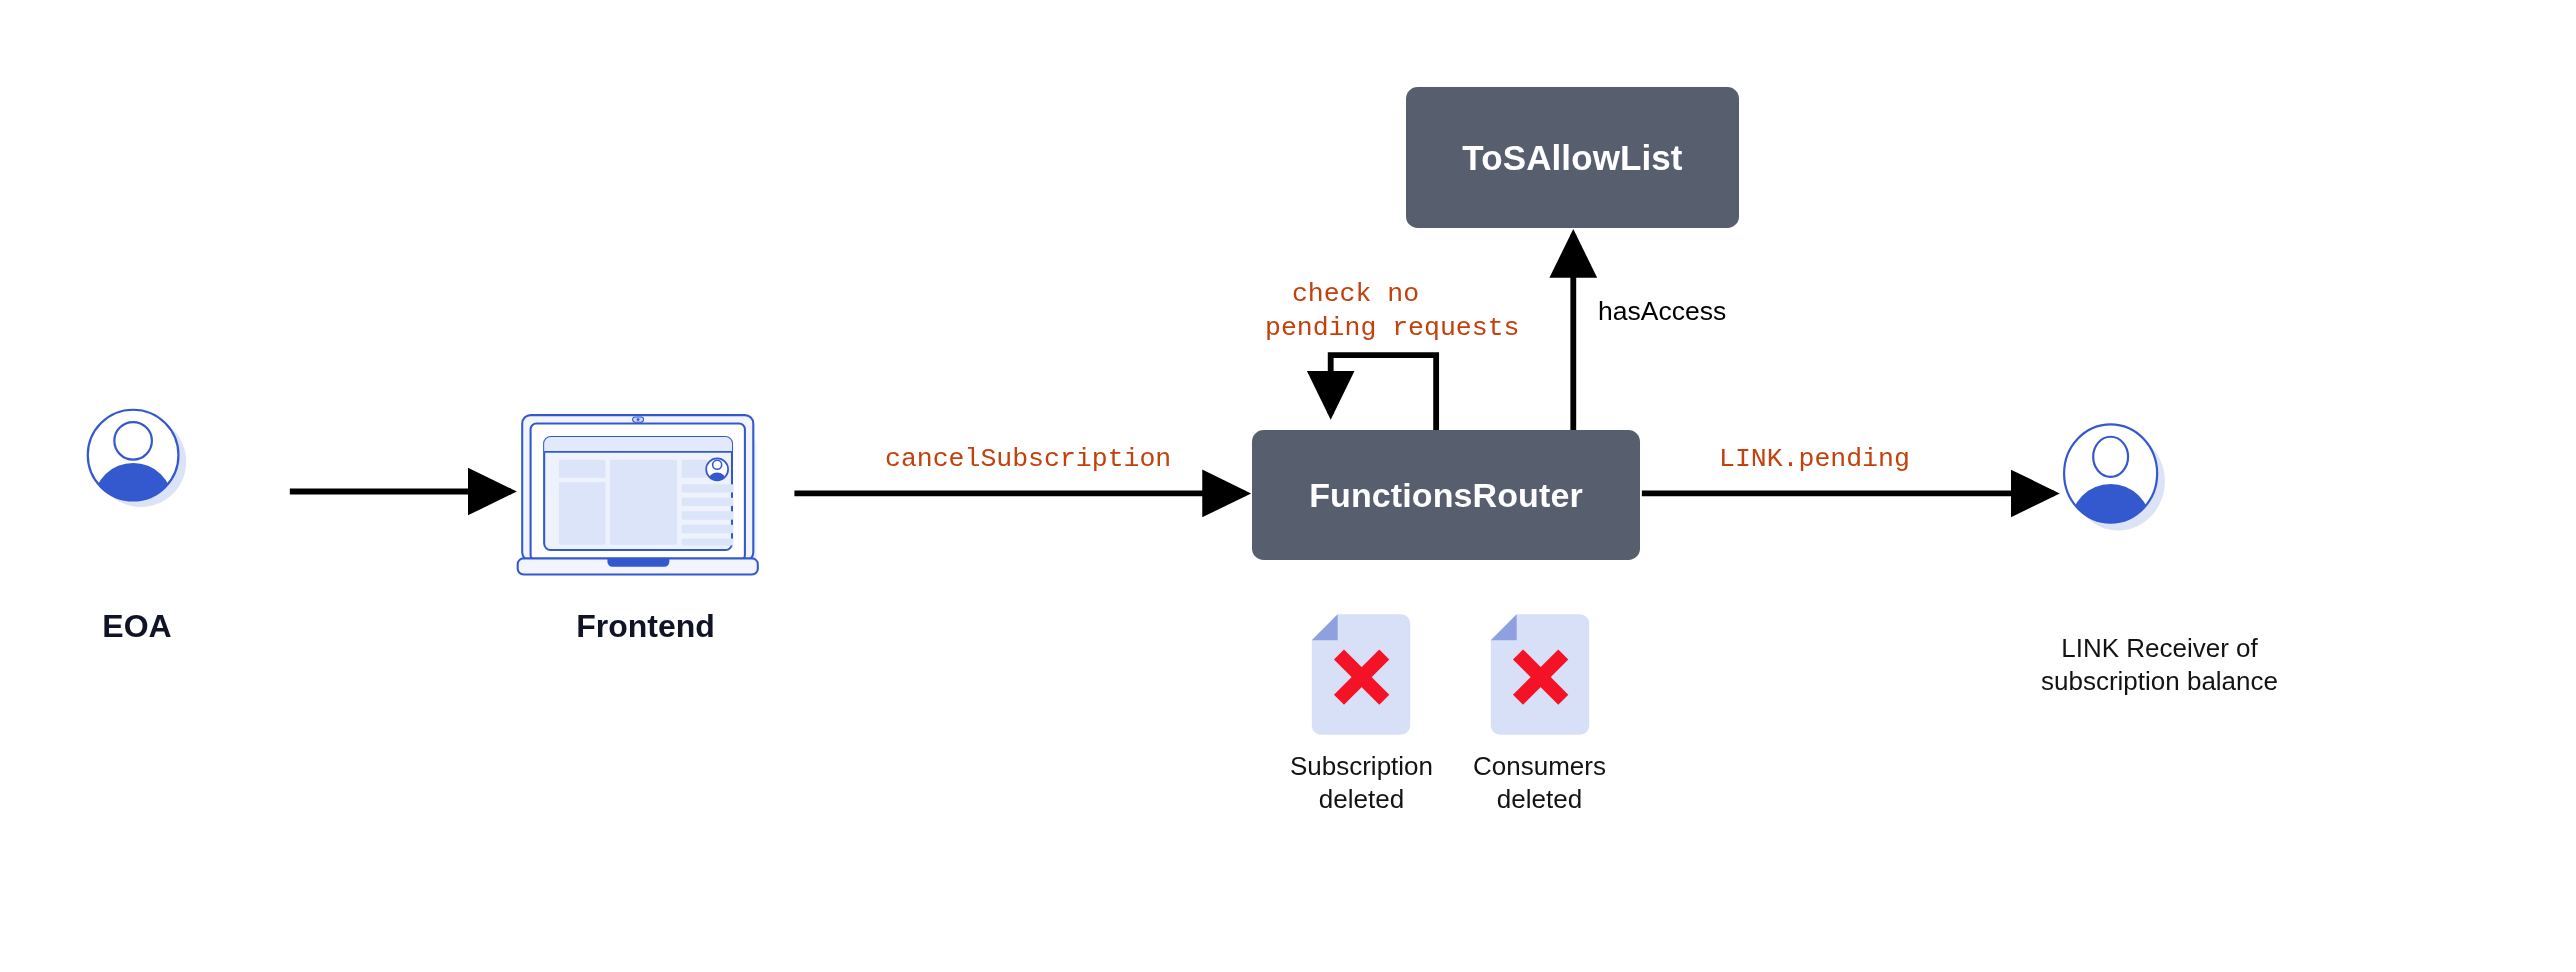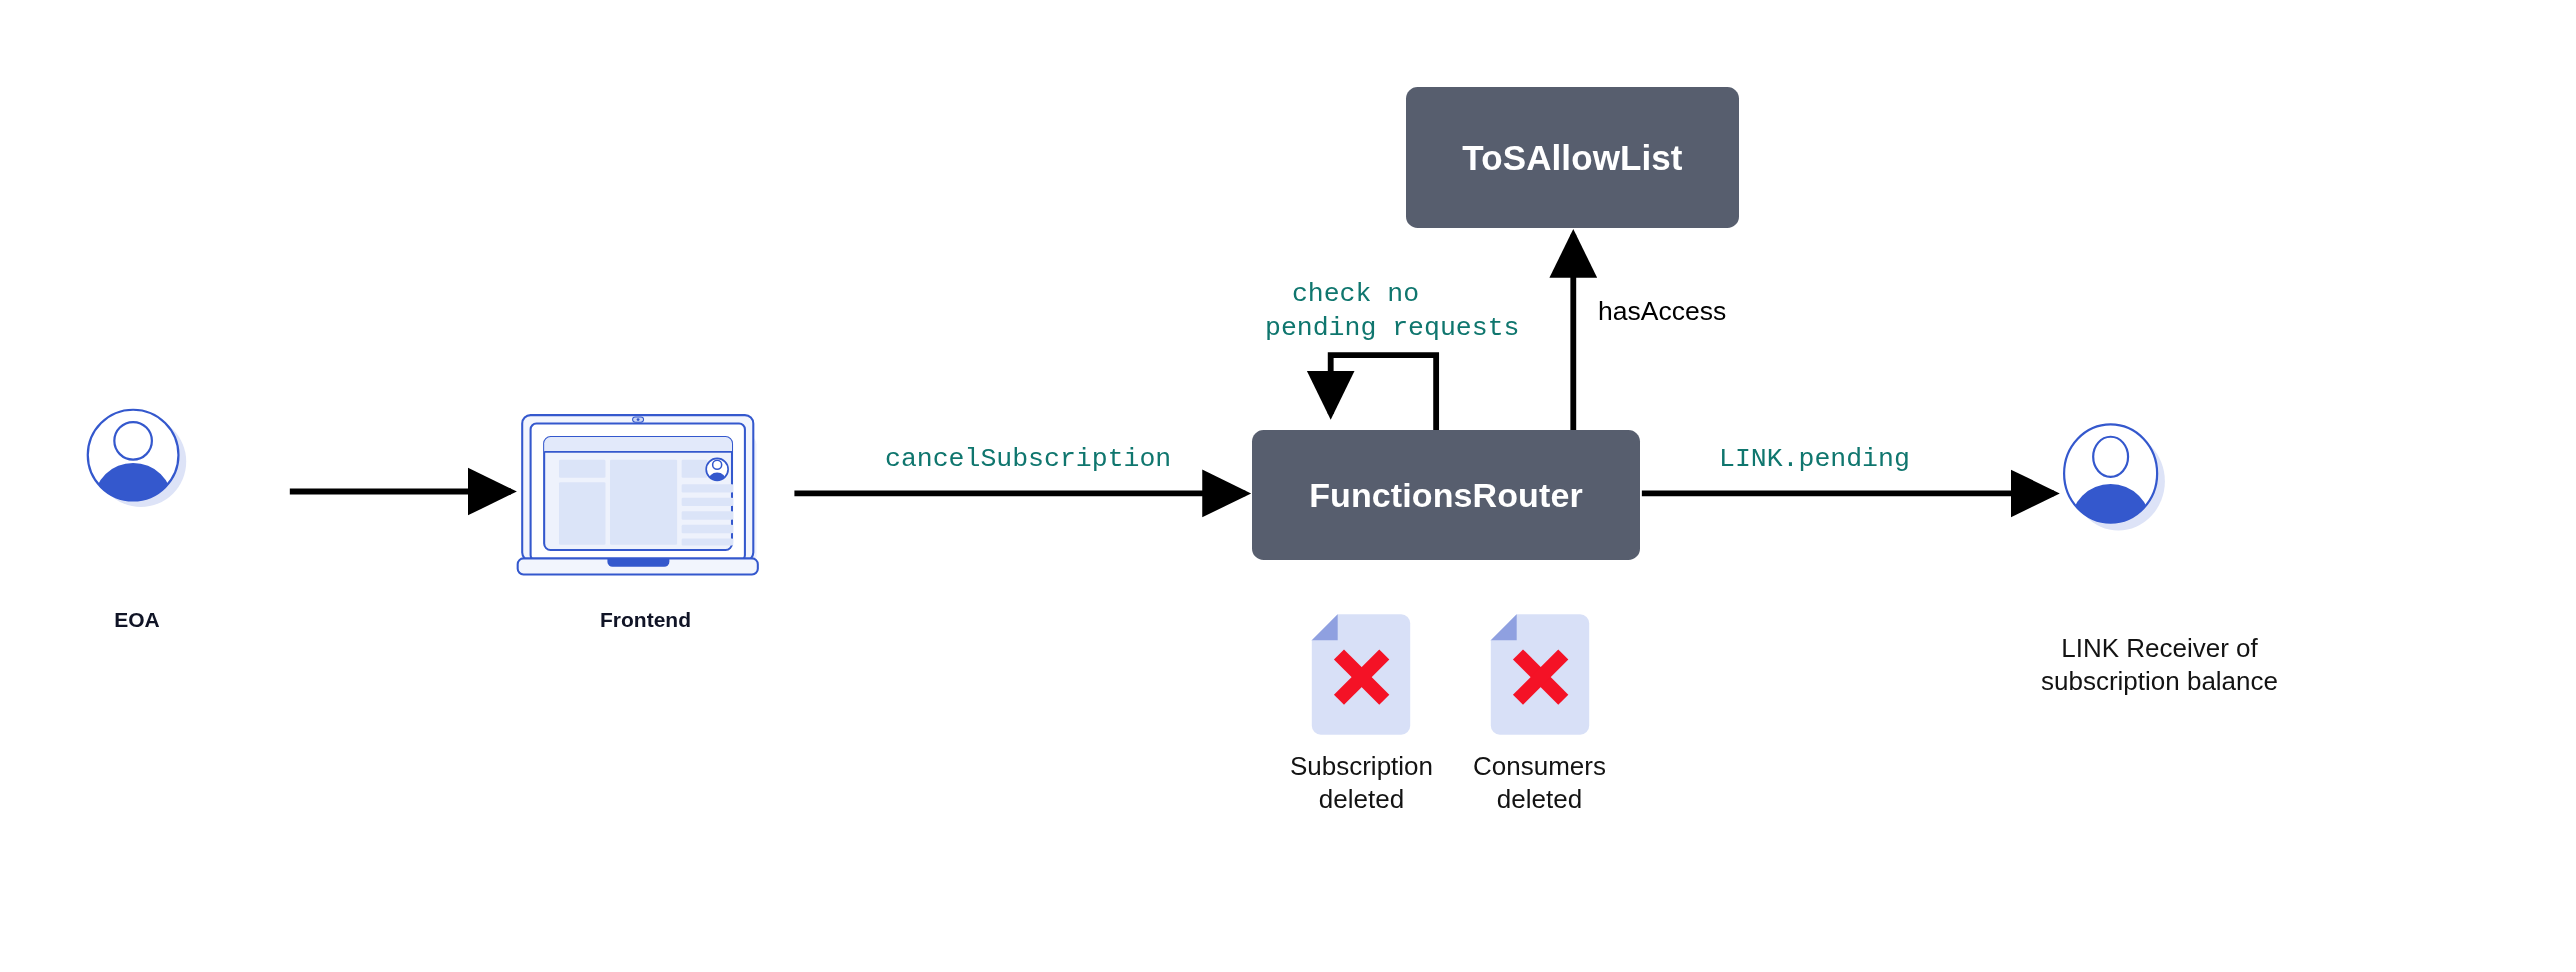--- a/index.html
+++ b/index.html
@@ -47,34 +47,34 @@
     width: 259px; height: 120px;
     background: #1F2A66;
     font-size: 32px;
   }
 
   
   .caption-bold {
     position: absolute;
     color: #101426;
     font-weight: bold;
-    font-size: 21px;
+    font-size: 32px;
     text-align: center;
     white-space: nowrap;
   }
   .caption-plain {
     position: absolute;
     color: #131313;
     font-size: 26px;
     line-height: 1.28;
     text-align: center;
   }
   .edge-label-mono {
     position: absolute;
-    color: #0f766e;
+    color: #c2410c;
     font-family: "Liberation Mono", "DejaVu Sans Mono", monospace;
     font-size: 26.5px;
     line-height: 1.28;
     white-space: pre;
   }
   .edge-label-sans {
     position: absolute;
     color: #000000;
     font-family: "Liberation Sans", sans-serif;
     font-size: 26.5px;

